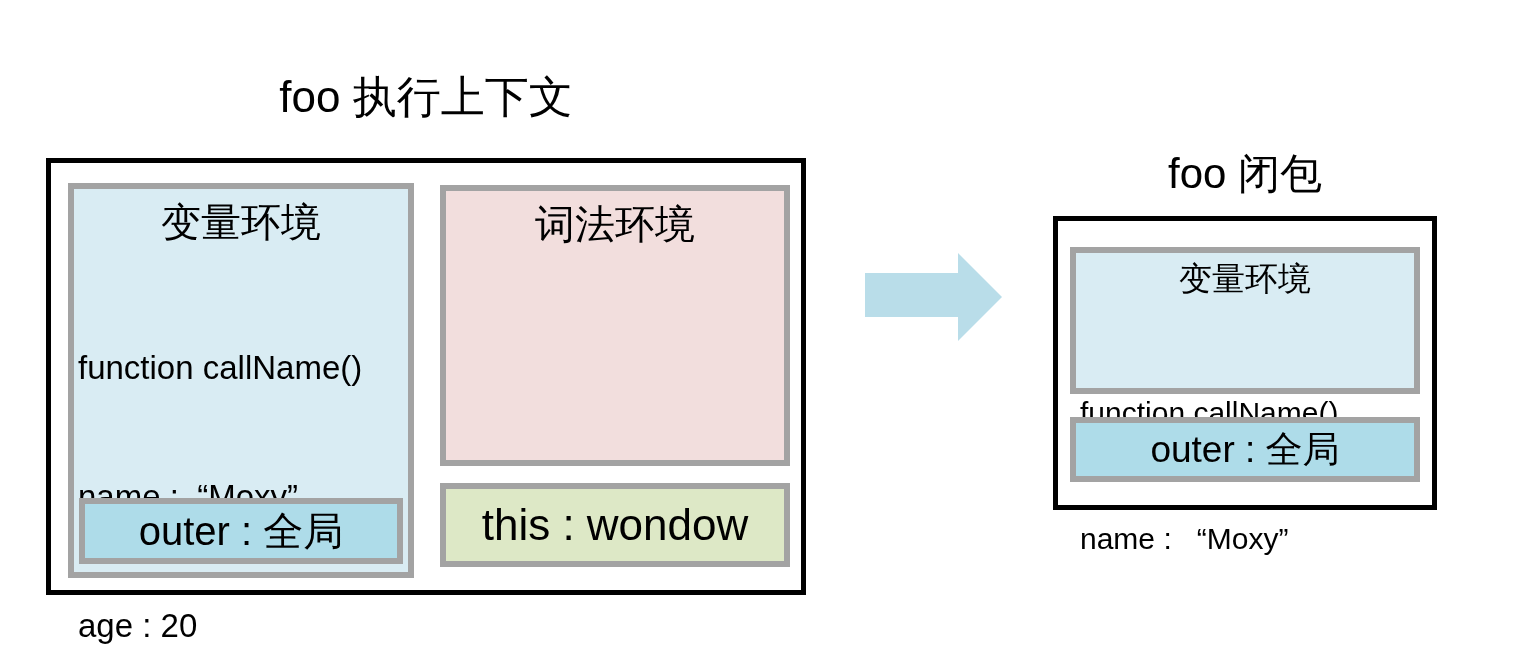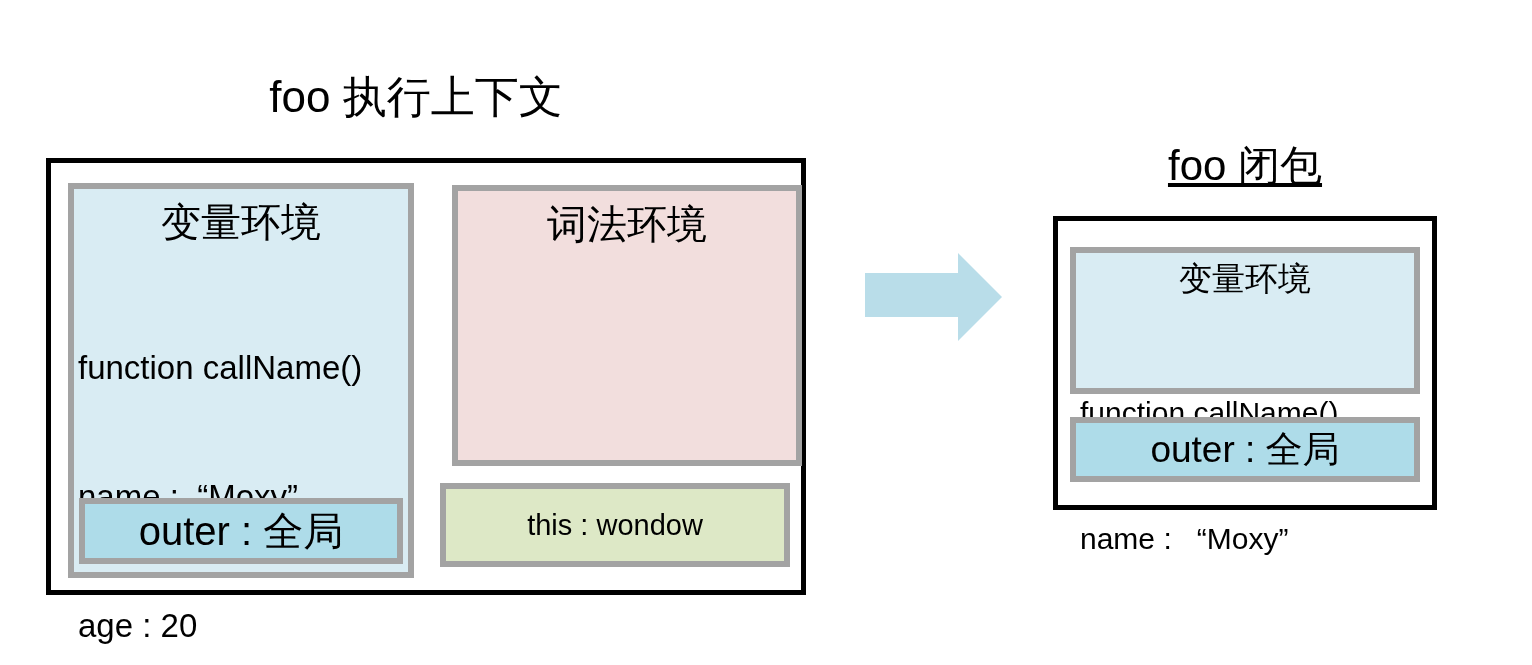--- a/index.html
+++ b/index.html
@@ -27,21 +27,21 @@
 
   .outer-frame {
     border: 5px solid #000000;
     background: #ffffff;
   }
 
   .env-box {
     border: 6px solid #a3a3a3;
   }
   .blue-bg  { background: var(--light-blue, #d9ecf3); }
-  .pink-bg  { background: var(--pink, #f2dedd); margin-left: 12px; }
+  .pink-bg  { background: var(--pink, #f2dedd); }
   .green-bg { background: var(--green, #dde8c6); }
   .mblue-bg { background: var(--medium-blue, #aedce9); }
 
   .env-header {
     text-align: center;
     font-size: 40px;
     padding-top: 6px;
     white-space: nowrap;
   }
   .env-lines {
@@ -56,38 +56,38 @@
     align-items: center;
     justify-content: center;
     white-space: pre;
     text-align: center;
   }
 
   .left-outer-pill {
     left: 5px; right: 5px; bottom: 8px; height: 66px;
     font-size: 40px;
   }
-  .green-pill { font-size: 29px; }
+  .green-pill { font-size: 44px; }
 
   .right-title { font-size: 42px; }
   .right-env-header { font-size: 33px; padding-top: 4px; }
   .right-env-lines {
     padding: 6px 2px 0 4px;
     font-size: 30px;
     line-height: 42px;
     white-space: pre;
   }
   .right-outer-pill { font-size: 37px; }
 </style>
 </head>
 <body>
 
 <div class="canvas">
 
-  <div class="abs big-title" style="left:36px; top:68px; width:760px;">foo 执行上下文</div>
+  <div class="abs big-title" style="left:46px; top:68px; width:760px;">foo 执行上下文</div>
 
   <div class="abs outer-frame" style="left:46px; top:158px; width:760px; height:437px;"></div>
 
   <div class="abs env-box blue-bg" style="left:68px; top:183px; width:346px; height:395px;">
     <div class="env-header">变量环境</div>
     <div class="env-lines">
       <div>function callName()</div>
       <div>name :  “Moxy”</div>
       <div>age : 20</div>
     </div>
@@ -101,21 +101,21 @@
   </div>
 
   <div class="abs env-box green-bg pill green-pill" style="left:440px; top:483px; width:350px; height:84px;">
     <span>this : wondow</span>
   </div>
 
   <svg class="abs" style="left:860px; top:250px;" width="150" height="95" viewBox="0 0 150 95">
     <polygon points="5,23 98,23 98,3 142,47 98,91 98,67 5,67" fill="var(--arrow-blue, #b9dde9)"></polygon>
   </svg>
 
-  <div class="abs big-title right-title" style="left:1053px; top:138px; width:384px;text-decoration:underline;">foo 闭包</div>
+  <div class="abs big-title right-title" style="left:1053px; top:146px; width:384px;">foo 闭包</div>
 
   <div class="abs outer-frame" style="left:1053px; top:216px; width:384px; height:294px;"></div>
 
   <div class="abs env-box blue-bg" style="left:1070px; top:247px; width:350px; height:147px;">
     <div class="env-header right-env-header">变量环境</div>
     <div class="right-env-lines">
       <div>function callName()</div>
       <div>name :   “Moxy”</div>
     </div>
   </div>

